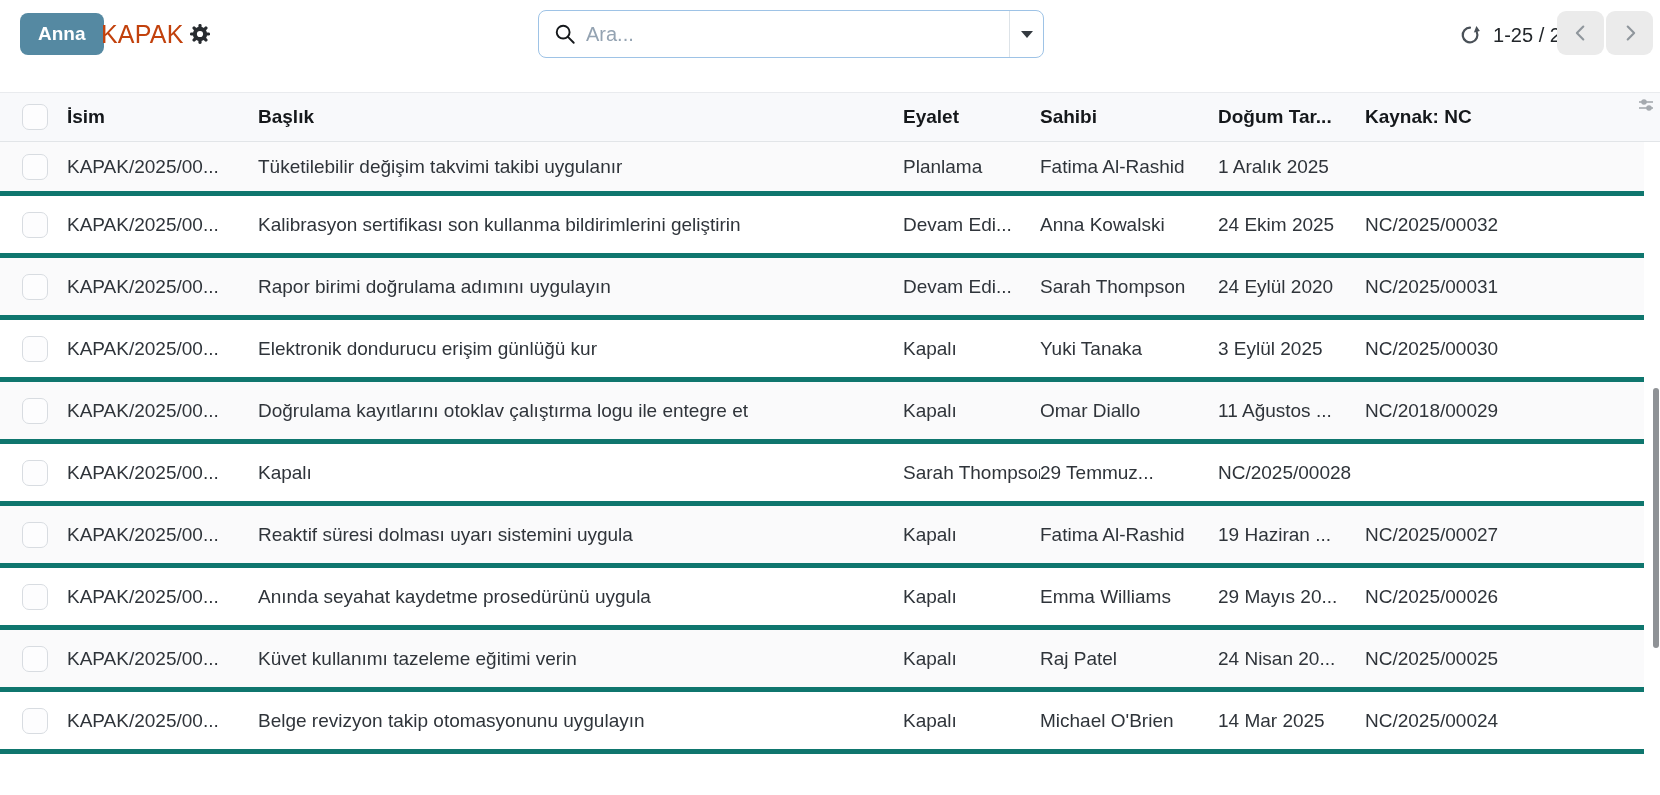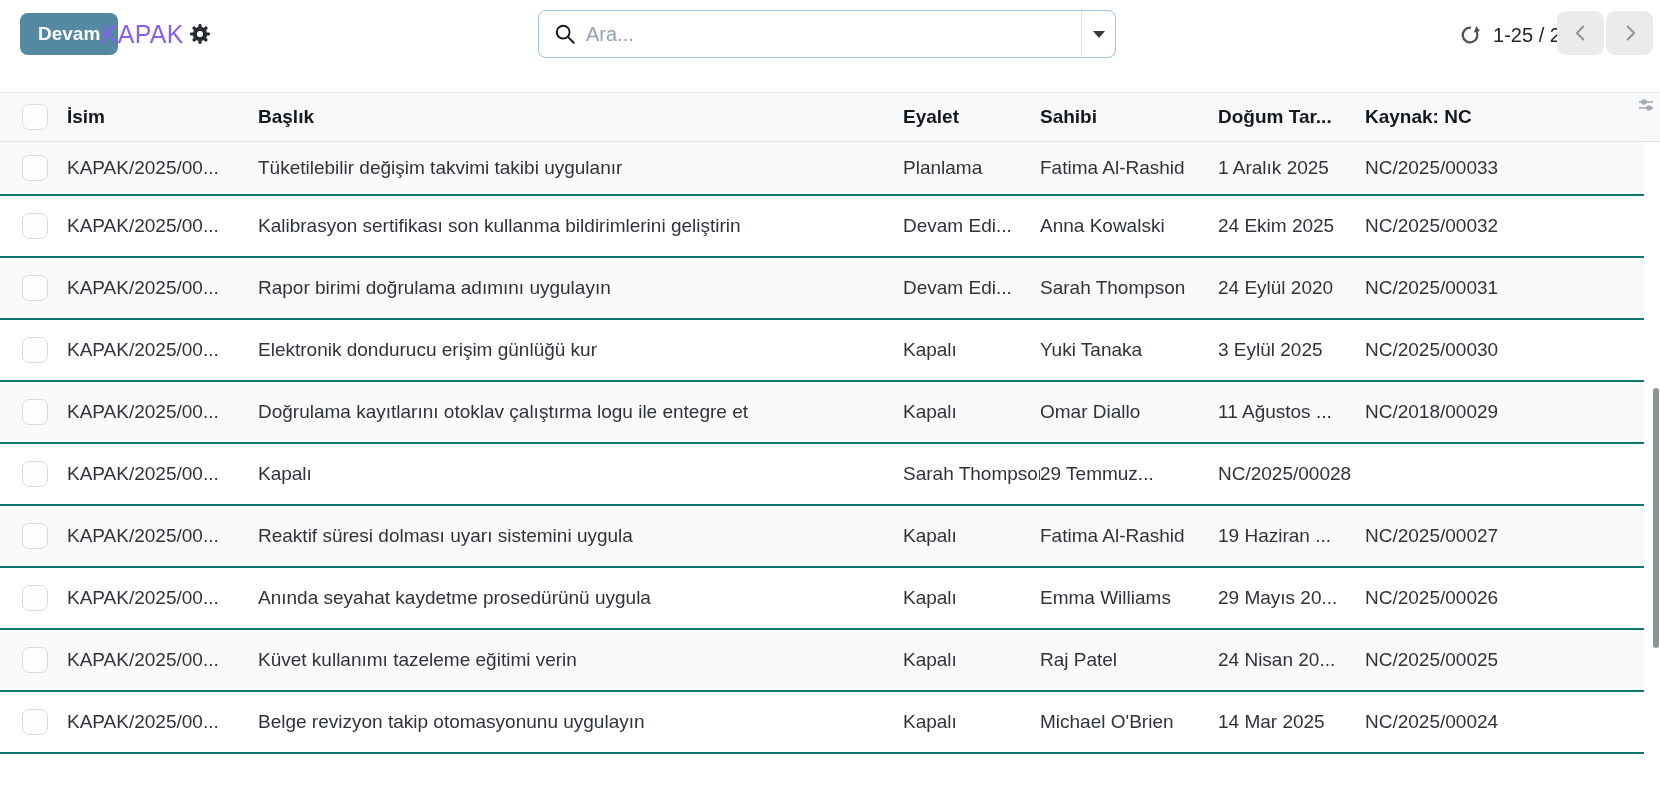--- a/index.html
+++ b/index.html
@@ -5,24 +5,24 @@
   * { margin:0; padding:0; box-sizing:border-box; }
   html,body { width:1660px; height:795px; overflow:hidden; background:#ffffff;
               font-family:"Liberation Sans", sans-serif; color:#33383d; }
 
   
   .toolbar { position:absolute; top:0; left:0; width:1660px; height:88px; background:#fff; }
   .btn-new { position:absolute; left:20px; top:13px; height:42px; padding:0 18px;
              background:#5589a2; color:#fff; font-size:19px; font-weight:bold;
              border:none; border-radius:8px; cursor:pointer; font-family:inherit; }
   .view-title { position:absolute; left:101px; top:20px; font-size:25px; font-weight:500;
-                color:#8b5cf6; letter-spacing:0.2px; }
+                color:#c2410c; letter-spacing:0.2px; }
   .title-gear { position:absolute; left:188px; top:22px; width:24px; height:24px; cursor:pointer; }
 
-  .searchbox { position:absolute; left:538px; top:10px; width:578px; height:48px;
+  .searchbox { position:absolute; left:538px; top:10px; width:506px; height:48px;
                border:1px solid #9ec3e6; border-radius:8px; background:#fff;
                display:flex; align-items:center; }
   .search-mag { margin-left:15px; width:22px; height:22px; flex:0 0 auto; }
   .search-input { flex:1 1 auto; border:none; outline:none; font-size:20px; height:100%;
                   padding:0 10px; font-family:inherit; color:#33383d; min-width:0; }
   .search-input::placeholder { color:#94a3b2; }
   .search-dd { flex:0 0 34px; height:100%; border-left:1px solid #dde3e8;
                display:flex; align-items:center; justify-content:center; cursor:pointer; }
   .caret-down { width:0; height:0; border-left:6px solid transparent;
                 border-right:6px solid transparent; border-top:7px solid #343a40; }
@@ -34,40 +34,40 @@
   .navbtn { width:47px; height:44px; background:#ebebeb; border:none; border-radius:9px;
             display:flex; align-items:center; justify-content:center; cursor:pointer; }
 
   
   .grid-cols { display:grid; grid-template-columns:67px 191px 645px 137px 178px 147px 1fr; }
   .thead { position:absolute; top:92px; left:0; width:1660px; height:50px; background:#f8f9fb;
            border-top:1px solid #e9ebee; border-bottom:1px solid #e2e5e8; align-items:center; }
   .th { font-size:19px; font-weight:bold; color:#15181b; white-space:nowrap; overflow:hidden;
         cursor:pointer; padding-right:20px; }
   .tbody { position:absolute; top:142px; left:0; width:1660px; }
-  .trow { width:1644px; height:62px; border-bottom:2px solid #0f766e; align-items:center;
+  .trow { width:1644px; height:62px; border-bottom:5px solid #0f766e; align-items:center;
           background:#fff; cursor:pointer; }
   .trow.odd { background:#fafafb; }
   .trow:first-child { height:54px; }
   .cell { font-size:19px; color:#2f343a; white-space:nowrap; overflow:hidden; padding-right:10px; }
   .c-check { padding:0; }
   .cb { appearance:none; -webkit-appearance:none; width:26px; height:26px; margin-left:22px;
         border:1px solid #d8dce1; border-radius:7px; background:#fdfdfe; cursor:pointer; display:block; }
 
   .optcols-btn { position:absolute; top:97px; right:4px; width:18px; height:18px; cursor:pointer; opacity:0.75; }
 
   .vscroll-thumb { position:absolute; right:1px; top:388px; width:6px; height:260px;
                    background:#8f9296; border-radius:3px; cursor:grab; }
 </style>
 </head>
 <body>
 
 <div class="toolbar">
 
-  <button class="btn-new">Devam</button>
+  <button class="btn-new">Anna</button>
 
   <div class="view-title">KAPAK</div>
 
   <span class="title-gear">
     <svg viewBox="0 0 24 24" width="24" height="24">
       <g fill="#272b2f">
         <rect x="10.4" y="2" width="3.2" height="20" rx="1.4"></rect>
         <rect x="10.4" y="2" width="3.2" height="20" rx="1.4" transform="rotate(45 12 12)"></rect>
         <rect x="10.4" y="2" width="3.2" height="20" rx="1.4" transform="rotate(90 12 12)"></rect>
         <rect x="10.4" y="2" width="3.2" height="20" rx="1.4" transform="rotate(135 12 12)"></rect>
@@ -138,21 +138,20 @@
 <div class="tbody">
   <div class="trow grid-cols odd">
     <div class="cell c-check">
       <input type="checkbox" class="cb" style="">
     </div>
     <div class="cell">KAPAK/2025/00...</div>
     <div class="cell">Tüketilebilir değişim takvimi takibi uygulanır</div>
     <div class="cell">Planlama</div>
     <div class="cell">Fatima Al-Rashid</div>
     <div class="cell">1 Aralık 2025</div>
-    <div class="cell">NC/2025/00033</div>
   </div>
 
   <div class="trow grid-cols">
     <div class="cell c-check">
       <input type="checkbox" class="cb" style="">
     </div>
     <div class="cell">KAPAK/2025/00...</div>
     <div class="cell">Kalibrasyon sertifikası son kullanma bildirimlerini geliştirin</div>
     <div class="cell">Devam Edi...</div>
     <div class="cell">Anna Kowalski</div>

